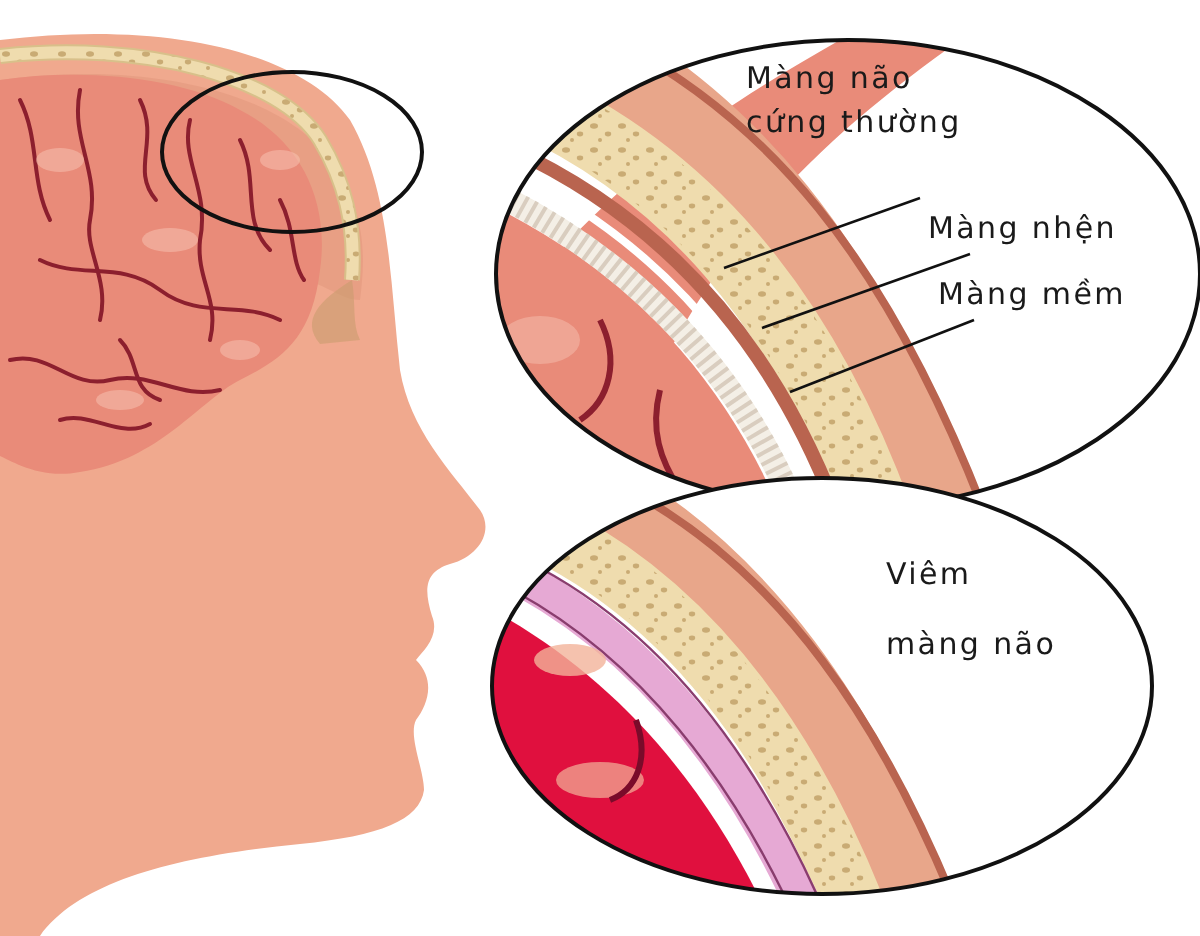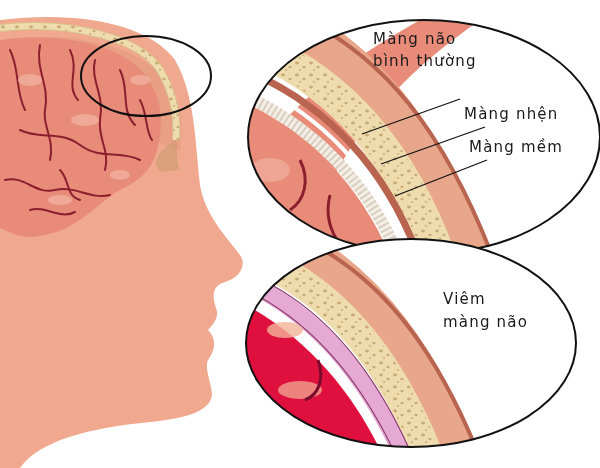--- a/index.html
+++ b/index.html
@@ -106,18 +106,18 @@
         <path d="M246,305 C310,340 355,395 385,460 L246,460 Z" fill="#e0103e"></path>
         <ellipse cx="285" cy="330" rx="18" ry="8" fill="#f2b39a" opacity="0.8"></ellipse>
         <ellipse cx="300" cy="390" rx="22" ry="9" fill="#f2b39a" opacity="0.7"></ellipse>
         <path d="M318,360 C325,380 318,395 305,400" fill="none" stroke="#7a0b2a" stroke-width="3"></path>
       </g>
       <ellipse cx="411" cy="343" rx="165" ry="104" fill="none" stroke="#111" stroke-width="2"></ellipse>
     </g>
   </svg>
 
   <div class="label" style="left:373px; top:30px;">Màng não</div>
-  <div class="label" style="left:373px; top:52px;">bình thường</div>
+  <div class="label" style="left:373px; top:52px;">cứng thường</div>
   <div class="label" style="left:469px; top:138px;">Màng mềm</div>
   <div class="label" style="left:464px; top:105px;">Màng nhện</div>
-  <div class="label" style="left:443px; top:290px;">Viêm</div>
+  <div class="label" style="left:443px; top:278px;">Viêm</div>
   <div class="label" style="left:443px; top:313px;">màng não</div>
 </div>
 
 </body></html>

